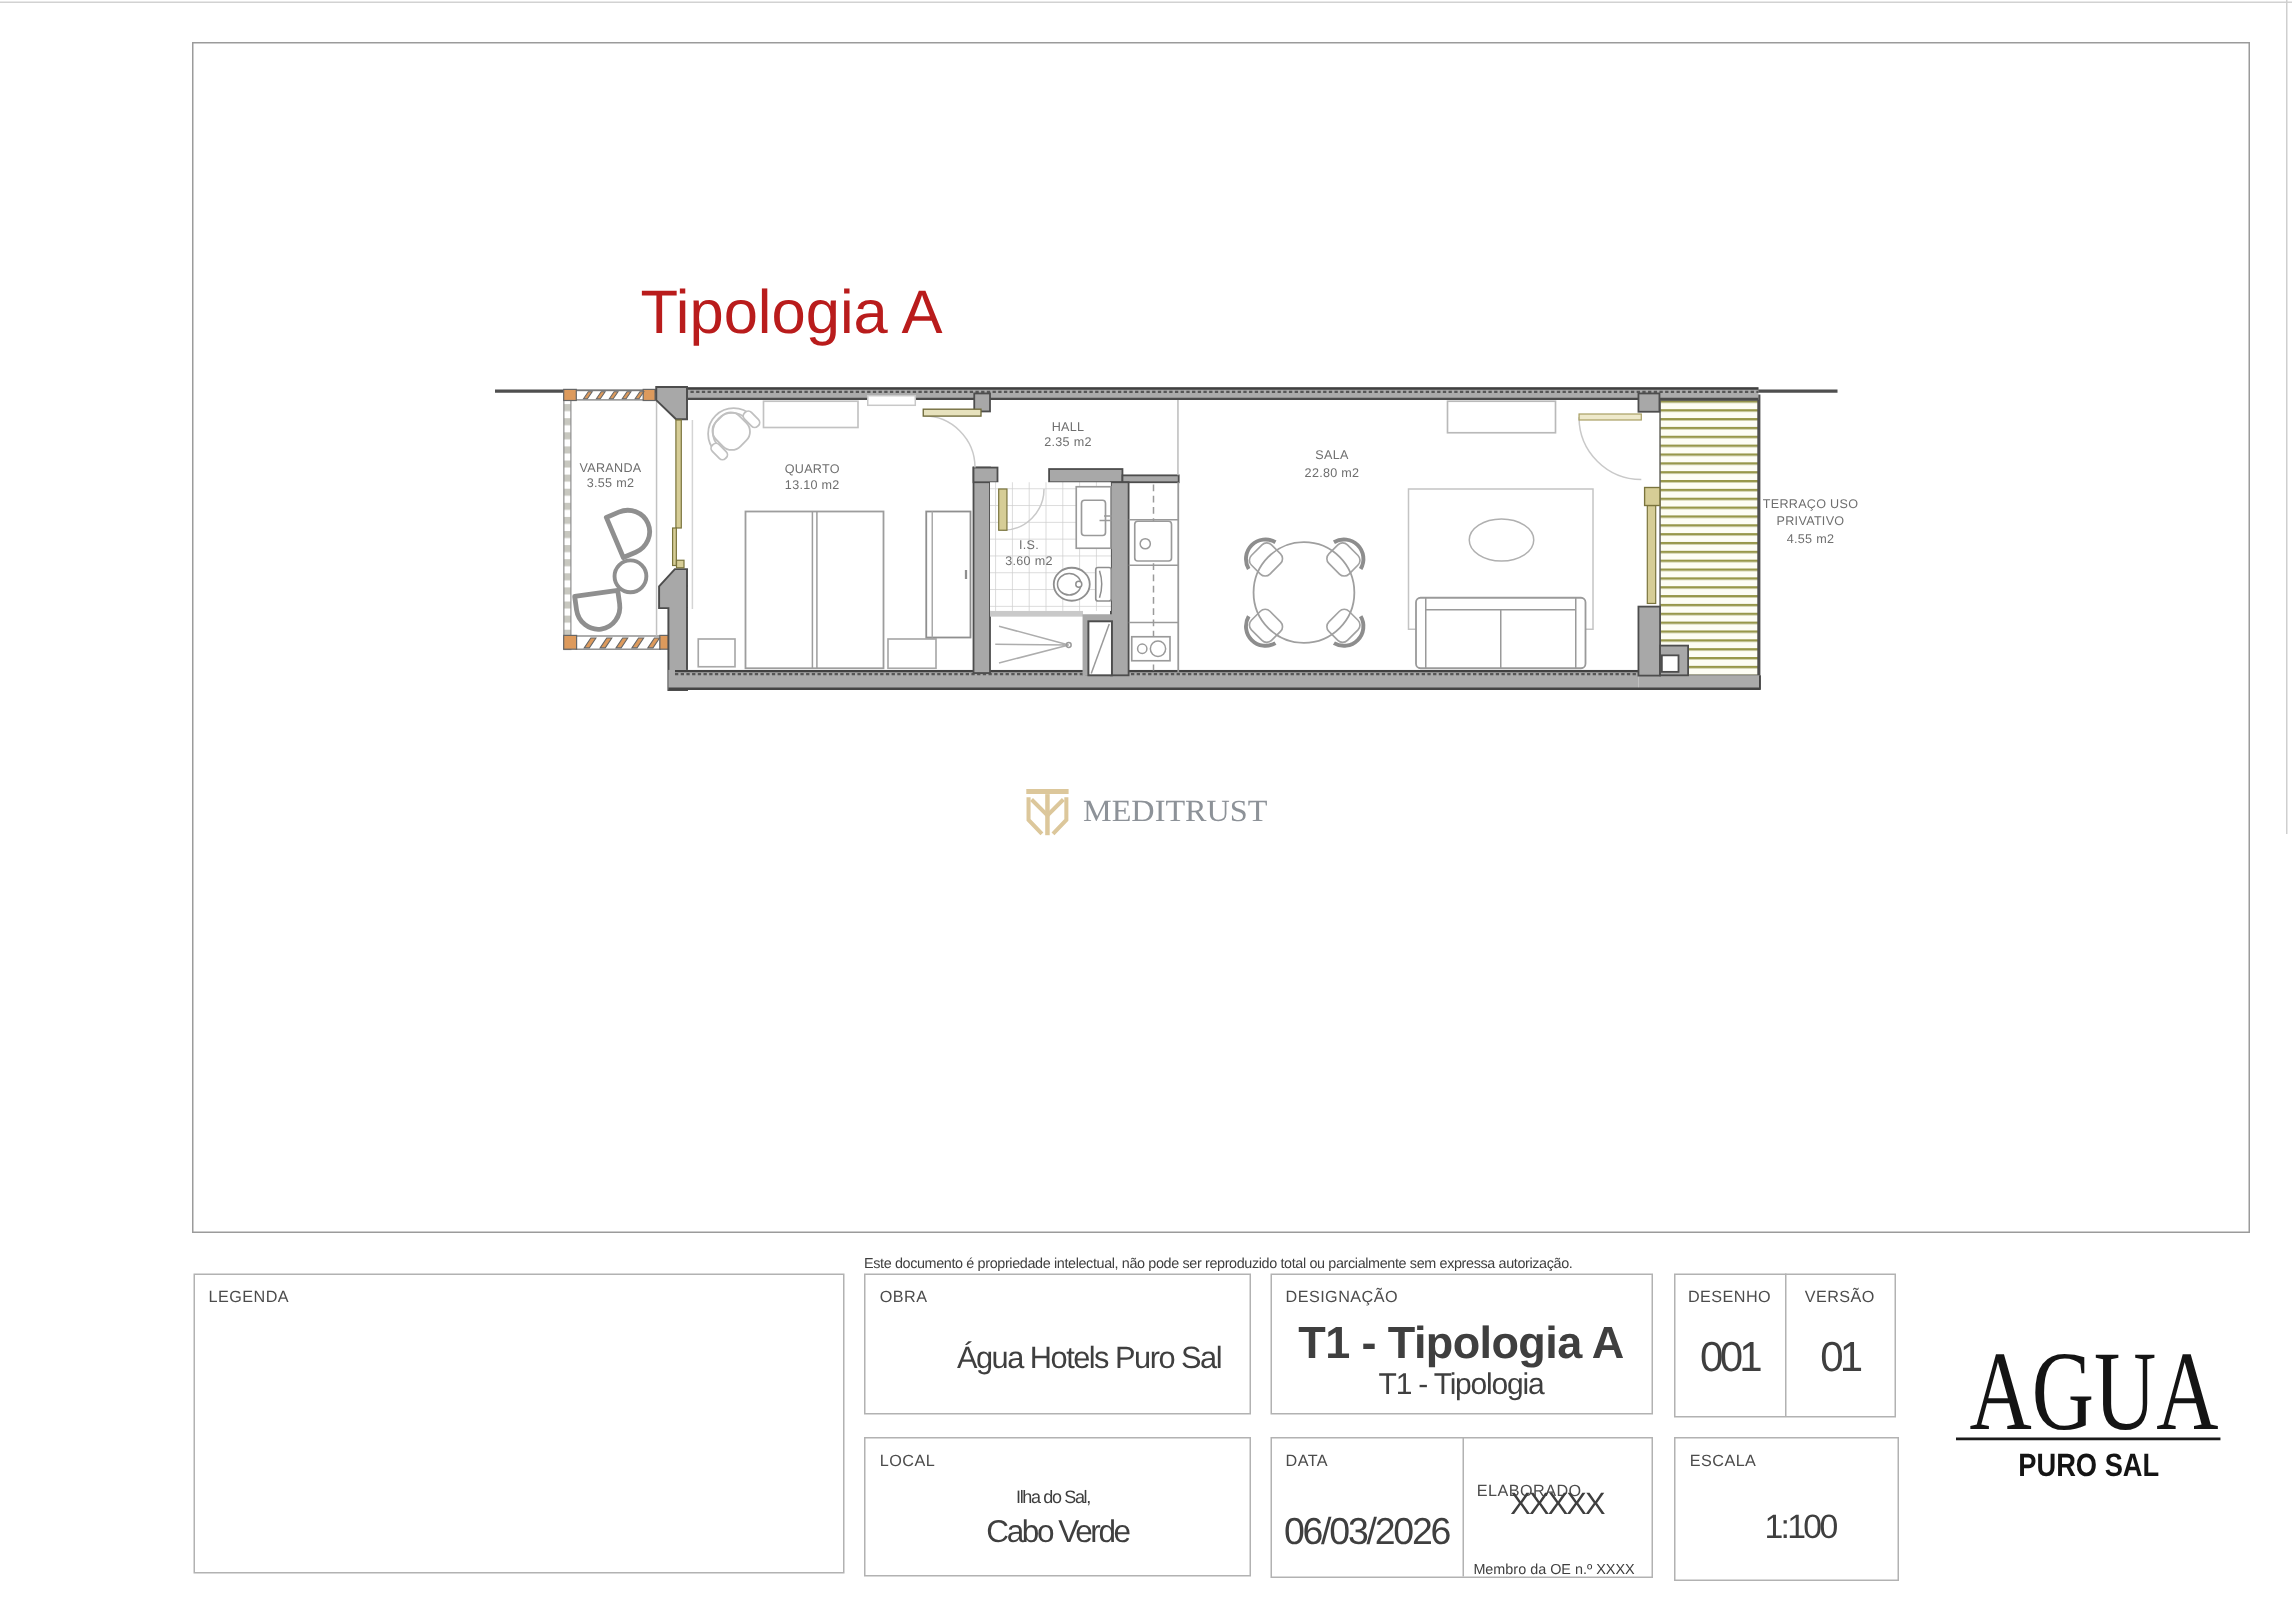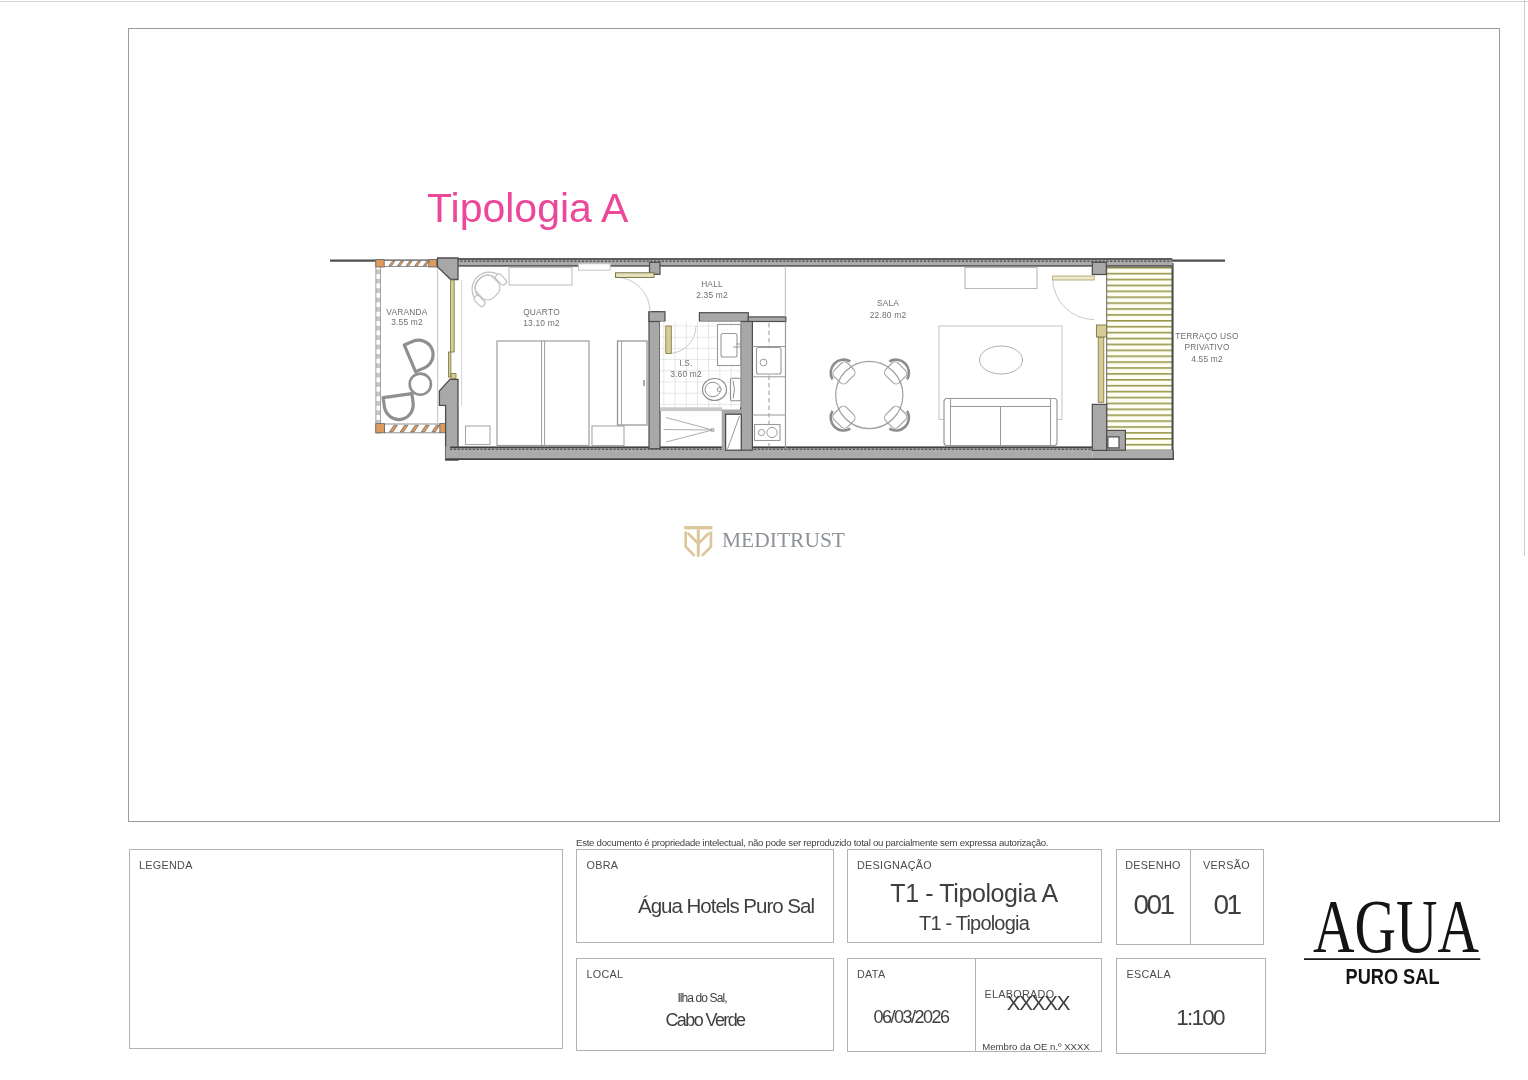--- a/index.html
+++ b/index.html
@@ -7,21 +7,21 @@
 .lbl{position:absolute;font-size:10.8px;color:#4c4c4c;letter-spacing:.3px;}
 .val{position:absolute;color:#3f3f3f;text-align:center;}
 </style></head>
 <body>
 
 <div class="abs" style="left:0;top:1px;width:1528px;height:1.4px;background:#d2d2d2"></div>
 <div class="abs" style="left:1523.6px;top:0;width:1.3px;height:556px;background:#cfcfcf"></div>
 
 <div class="abs" style="left:128px;top:27.5px;width:1369.5px;height:792.5px;border:1.4px solid #9b9b9b"></div>
 
-<div class="abs" style="left:427px;top:185px;font-size:41px;color:#ec4899;letter-spacing:0px">Tipologia A</div>
+<div class="abs" style="left:427px;top:185px;font-size:41px;color:#b91c1c;letter-spacing:0px">Tipologia A</div>
 
 <svg class="abs" style="left:0;top:0" width="1528" height="1080" viewBox="0 0 1528 1080">
 <defs>
 <pattern id="wallhatch" width="2.8" height="2.8" patternUnits="userSpaceOnUse" patternTransform="rotate(45)">
   <rect width="2.8" height="2.8" fill="#bdbdbd"></rect>
   <rect width="1.3" height="2.8" fill="#6a6a6a"></rect>
 </pattern>
 <pattern id="tiles" width="11.2" height="11.2" patternUnits="userSpaceOnUse" x="663.4" y="325.5">
   <rect width="11.2" height="11.2" fill="#ffffff"></rect>
   <path d="M11.2,0 H0 V11.2" stroke="#d0d0d0" stroke-width="1" fill="none"></path>
@@ -224,38 +224,38 @@
 
 <div class="abs" style="left:128.6px;top:848.7px;width:432.4px;height:198.7px;border:1px solid #b2b2b2"></div>
 <div class="lbl" style="left:139px;top:858.5px;">LEGENDA</div>
 
 <div class="abs" style="left:576px;top:848.7px;width:256.4px;height:92.6px;border:1px solid #b2b2b2"></div>
 <div class="lbl" style="left:586.5px;top:858.5px;">OBRA</div>
 <div class="val" style="left:576px;top:893.5px;width:300px;font-size:20.5px;letter-spacing:-1px;">Água Hotels Puro Sal</div>
 
 <div class="abs" style="left:846.5px;top:848.7px;width:253.9px;height:92.6px;border:1px solid #b2b2b2"></div>
 <div class="lbl" style="left:857px;top:858.5px;">DESIGNAÇÃO</div>
-<div class="val" style="left:846.5px;top:878.5px;width:255px;font-size:25px;letter-spacing:-0.4px;">T1 - Tipologia A</div>
+<div class="val" style="left:846.5px;top:878.5px;width:255px;font-size:30px;letter-spacing:-0.4px;font-weight:bold;">T1 - Tipologia A</div>
 <div class="val" style="left:846.5px;top:911.5px;width:255px;font-size:20px;letter-spacing:-0.8px;">T1 - Tipologia</div>
 
 <div class="abs" style="left:1116px;top:848.7px;width:146.4px;height:94px;border:1px solid #b2b2b2"></div>
 <div class="abs" style="left:1190px;top:848.7px;width:1px;height:95px;background:#b2b2b2"></div>
 <div class="val" style="left:1116px;top:858.5px;width:74px;font-size:10.8px;color:#4c4c4c;letter-spacing:.3px;">DESENHO</div>
 <div class="val" style="left:1190px;top:858.5px;width:73px;font-size:10.8px;color:#4c4c4c;letter-spacing:.3px;">VERSÃO</div>
 <div class="val" style="left:1116px;top:889px;width:74px;font-size:28px;letter-spacing:-2.5px;">001</div>
 <div class="val" style="left:1190px;top:889px;width:73px;font-size:28px;letter-spacing:-2.5px;">01</div>
 
 <div class="abs" style="left:576px;top:957.5px;width:256.4px;height:91.6px;border:1px solid #b2b2b2"></div>
 <div class="lbl" style="left:586.5px;top:967.5px;">LOCAL</div>
 <div class="val" style="left:596px;top:991px;width:212px;font-size:12px;letter-spacing:-0.9px;">Ilha do Sal,</div>
-<div class="val" style="left:576px;top:1009.5px;width:258px;font-size:18px;letter-spacing:-1.6px;text-align:center;">Cabo Verde</div>
+<div class="val" style="left:576px;top:1009.5px;width:258px;font-size:21px;letter-spacing:-1.6px;text-align:center;">Cabo Verde</div>
 
 <div class="abs" style="left:846.5px;top:957.5px;width:253.9px;height:92.6px;border:1px solid #b2b2b2"></div>
 <div class="abs" style="left:975px;top:957.5px;width:1px;height:93px;background:#b2b2b2"></div>
 <div class="lbl" style="left:857px;top:967.5px;">DATA</div>
 <div class="lbl" style="left:984.5px;top:967.5px;margin-top:20px;">ELABORADO</div>
-<div class="val" style="left:846.5px;top:1006.5px;width:129px;font-size:18px;letter-spacing:-1.5px;">06/03/2026</div>
+<div class="val" style="left:846.5px;top:1006.5px;width:129px;font-size:25px;letter-spacing:-1.5px;">06/03/2026</div>
 <div class="val" style="left:975px;top:990.5px;width:126px;font-size:20.5px;letter-spacing:-1.2px;">XXXXX</div>
 <div class="val" style="left:975px;top:1041px;width:122px;font-size:9.6px;color:#3f3f3f;">Membro da OE n.º XXXX</div>
 
 <div class="abs" style="left:1116px;top:957.5px;width:148px;height:94.3px;border:1px solid #b2b2b2"></div>
 <div class="lbl" style="left:1126.5px;top:967.5px;">ESCALA</div>
 <div class="val" style="left:1116px;top:1004.5px;width:168px;font-size:22.5px;letter-spacing:-1.8px;">1:100</div>
 
 </body></html>

